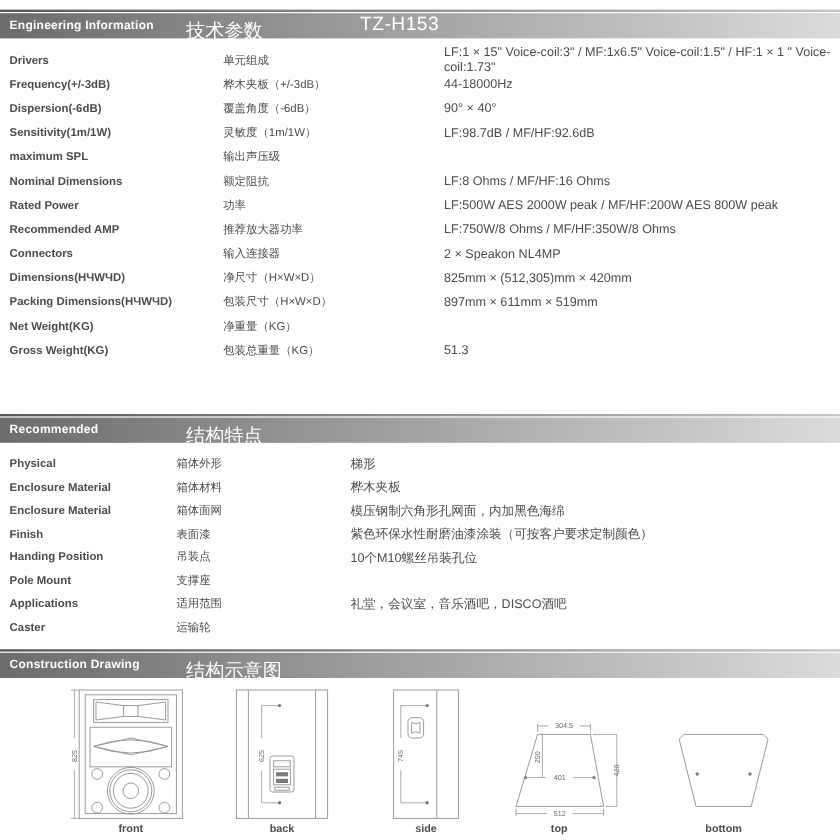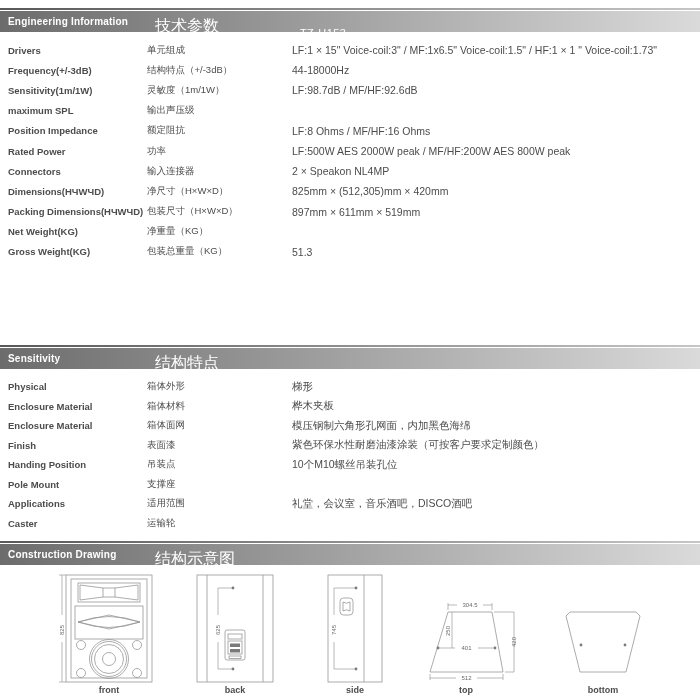--- a/index.html
+++ b/index.html
@@ -5,25 +5,25 @@
   * { margin:0; padding:0; box-sizing:border-box; }
   html,body { width:700px; height:700px; background:#ffffff; }
   body { font-family:"Liberation Sans","DejaVu Sans",sans-serif; color:#4c4c4c; position:relative; overflow:hidden; }
 
   .section-rule { position:absolute; left:0; width:700px; height:2px;
     background:linear-gradient(to right,#585858,#c6c6c6); }
   .section-bar { position:absolute; left:0; width:700px; height:21px;
     background:linear-gradient(to right,#6c6c6c,#dadada);padding-left:11px; }
   .section-bar .bar-en { position:absolute; left:8px; top:5px; font-weight:bold; font-size:10px; color:#ffffff; letter-spacing:.2px; }
   .section-bar .bar-zh { position:absolute; left:155px; top:5px; font-size:16px; color:#ffffff; }
-  .section-bar .bar-extra { position:absolute; left:300px; top:16px; font-size:11px; color:#ffffff; letter-spacing:.4px; }
+  .section-bar .bar-extra { position:absolute; left:300px; top:1px; font-size:16px; color:#ffffff; letter-spacing:.4px; }
 
   .rows { position:absolute; left:0; width:700px; }
   .row { display:flex; align-items:center; }
-  .rows-eng .row { height:20.2px; }
+  .rows-eng .row { height:20.2px;gap:39px; }
   .rows-con .row { height:19.5px; }
   .c1 { width:147px; padding-left:8px; font-weight:bold; font-size:9.5px; color:#4c4c4c; }
   .c2 { width:145px; font-size:9.5px; color:#4c4c4c; }
   .c3 { flex:1; font-size:10.5px; color:#4c4c4c; }
 
   .drawing-area { position:absolute; left:0; top:550px; width:680px; height:150px; }
   svg text { font-family:"Liberation Sans","DejaVu Sans",sans-serif; }
   .dim-text { font-size:6px; fill:#6a6a6a; }
   .view-label { font-size:9px; font-weight:bold; fill:#4c4c4c; text-anchor:middle; }
 </style>
@@ -38,43 +38,53 @@
 </div>
 
 <div class="rows rows-eng" style="top:40px">
   <div class="row">
       <span class="c1">Drivers</span>
       <span class="c2">单元组成</span>
       <span class="c3">LF:1 × 15" Voice-coil:3" / MF:1x6.5" Voice-coil:1.5" / HF:1 × 1 " Voice-coil:1.73"</span>
     </div>
   <div class="row">
       <span class="c1">Frequency(+/-3dB)</span>
-      <span class="c2">结构特点（+/-3dB）</span>
+      <span class="c2">桦木夹板（+/-3dB）</span>
       <span class="c3">44-18000Hz</span>
+    </div>
+  <div class="row">
+      <span class="c1">Dispersion(-6dB)</span>
+      <span class="c2">覆盖角度（-6dB）</span>
+      <span class="c3">90° × 40°</span>
     </div>
   <div class="row">
       <span class="c1">Sensitivity(1m/1W)</span>
       <span class="c2">灵敏度（1m/1W）</span>
       <span class="c3">LF:98.7dB / MF/HF:92.6dB</span>
     </div>
   <div class="row">
       <span class="c1">maximum SPL</span>
       <span class="c2">输出声压级</span>
     </div>
   <div class="row">
-      <span class="c1">Position Impedance</span>
+      <span class="c1">Nominal Dimensions</span>
       <span class="c2">额定阻抗</span>
       <span class="c3">LF:8 Ohms / MF/HF:16 Ohms</span>
     </div>
   <div class="row">
       <span class="c1">Rated Power</span>
       <span class="c2">功率</span>
       <span class="c3">LF:500W AES 2000W peak / MF/HF:200W AES 800W  peak</span>
     </div>
   <div class="row">
+      <span class="c1">Recommended  AMP</span>
+      <span class="c2">推荐放大器功率</span>
+      <span class="c3">LF:750W/8 Ohms / MF/HF:350W/8 Ohms</span>
+    </div>
+  <div class="row">
       <span class="c1">Connectors</span>
       <span class="c2">输入连接器</span>
       <span class="c3">2 × Speakon NL4MP</span>
     </div>
   <div class="row">
       <span class="c1">Dimensions(HЧWЧD)</span>
       <span class="c2">净尺寸（H×W×D）</span>
       <span class="c3">825mm × (512,305)mm × 420mm</span>
     </div>
   <div class="row">
@@ -88,21 +98,21 @@
     </div>
   <div class="row">
       <span class="c1">Gross Weight(KG)</span>
       <span class="c2">包装总重量（KG）</span>
       <span class="c3">51.3</span>
     </div>
 </div>
 
 <div class="section-rule" style="top:345px"></div>
 <div class="section-bar" style="top:348px">
-  <span class="bar-en">Sensitivity</span>
+  <span class="bar-en">Recommended</span>
   <span class="bar-zh">结构特点</span>
 </div>
 
 <div class="rows rows-con" style="top:377px">
   <div class="row">
       <span class="c1">Physical</span>
       <span class="c2">箱体外形</span>
       <span class="c3">梯形</span>
     </div>
   <div class="row">

